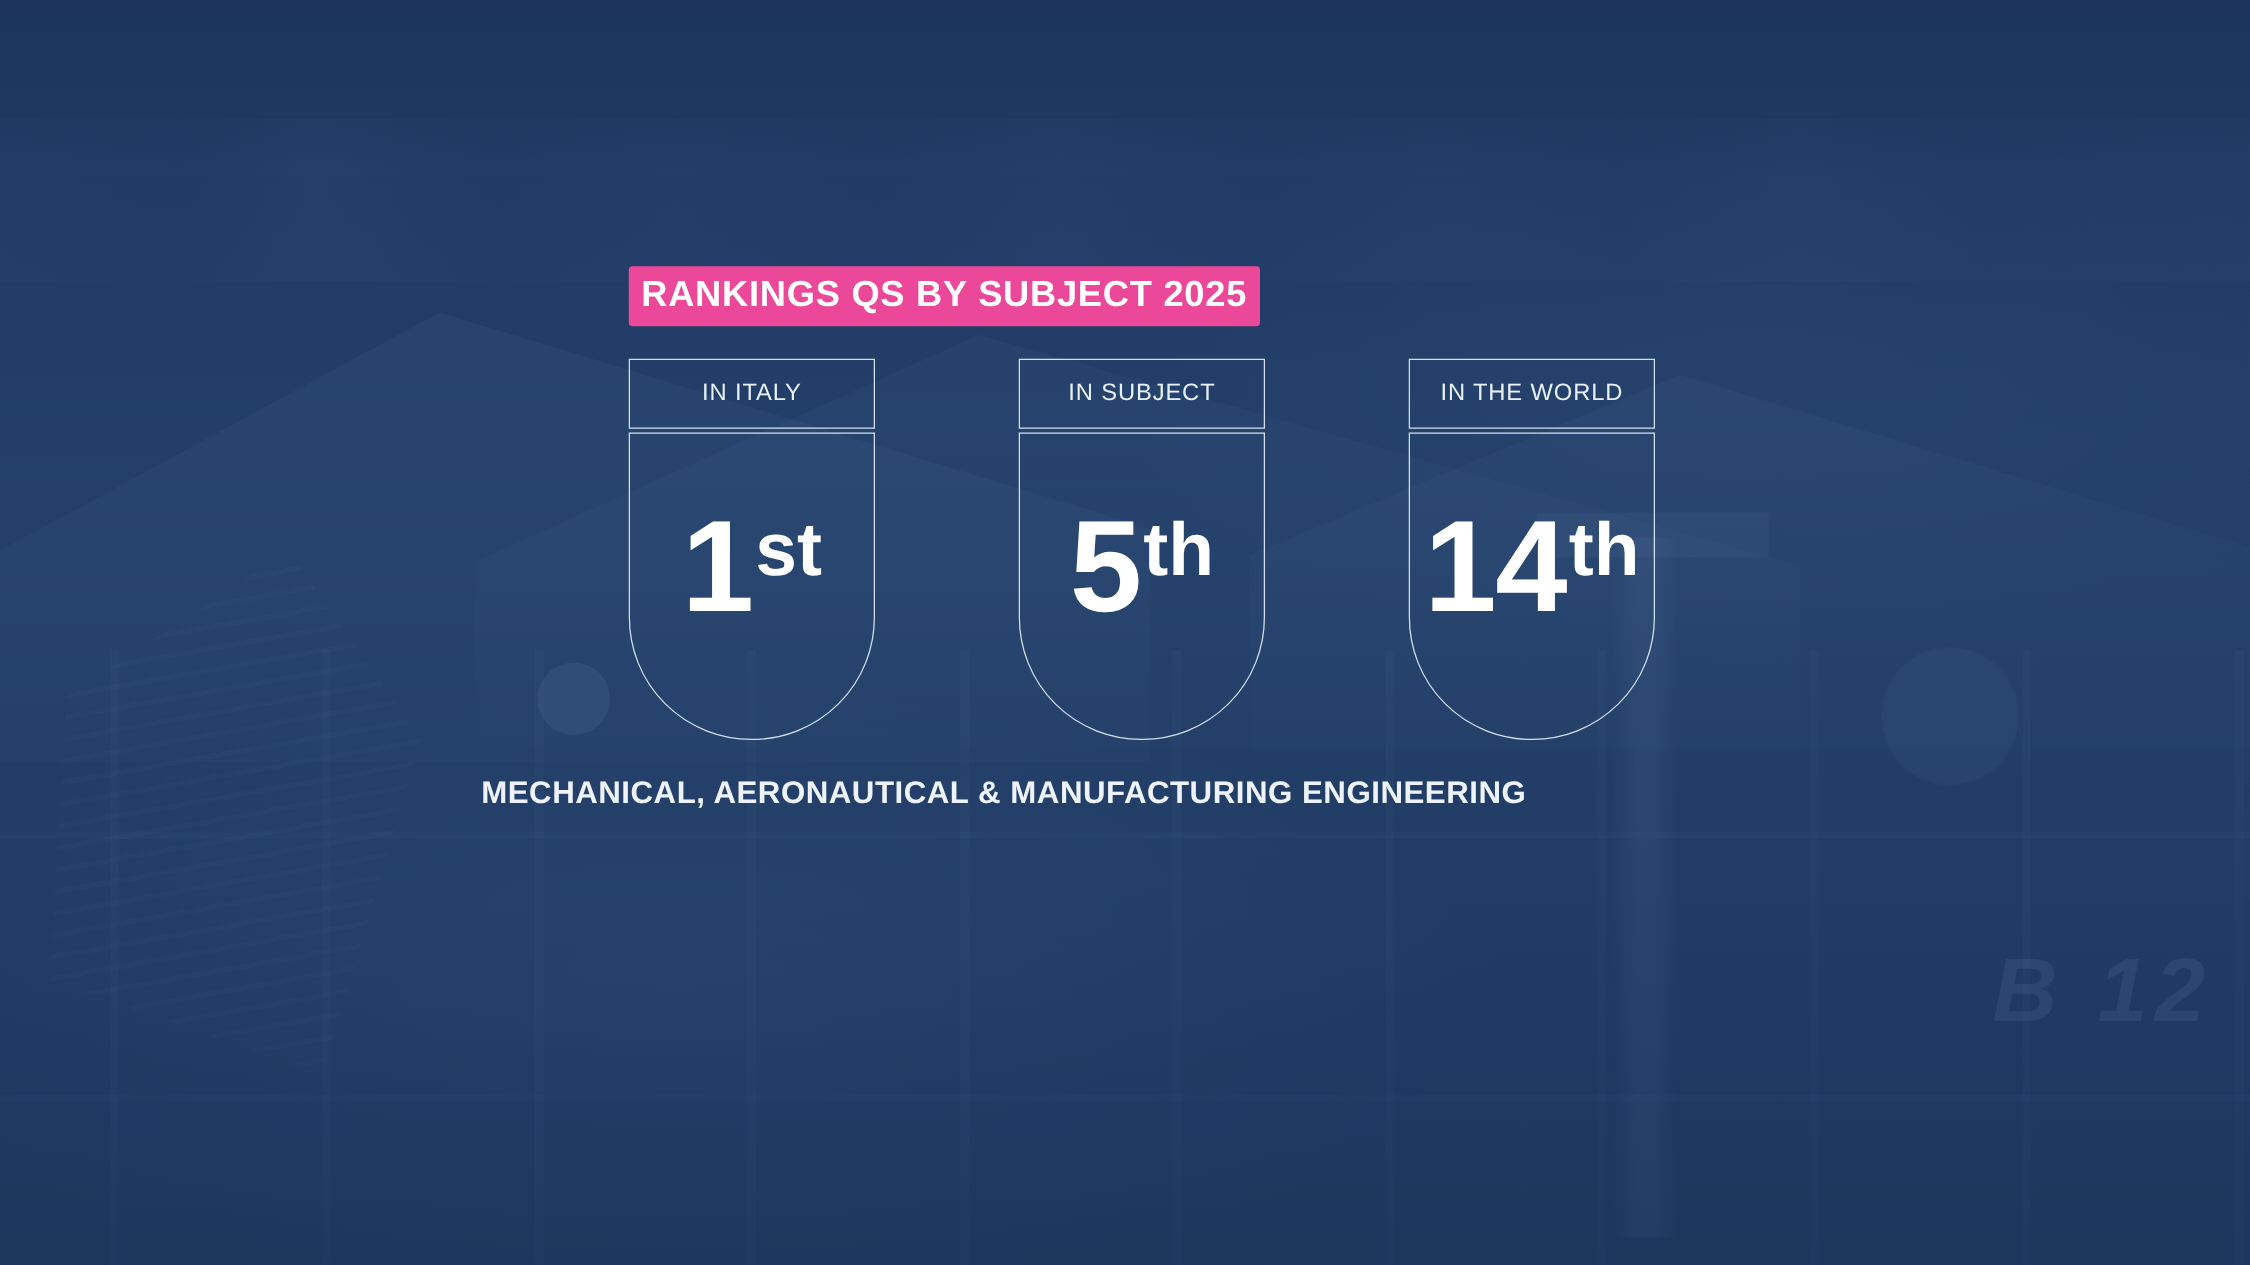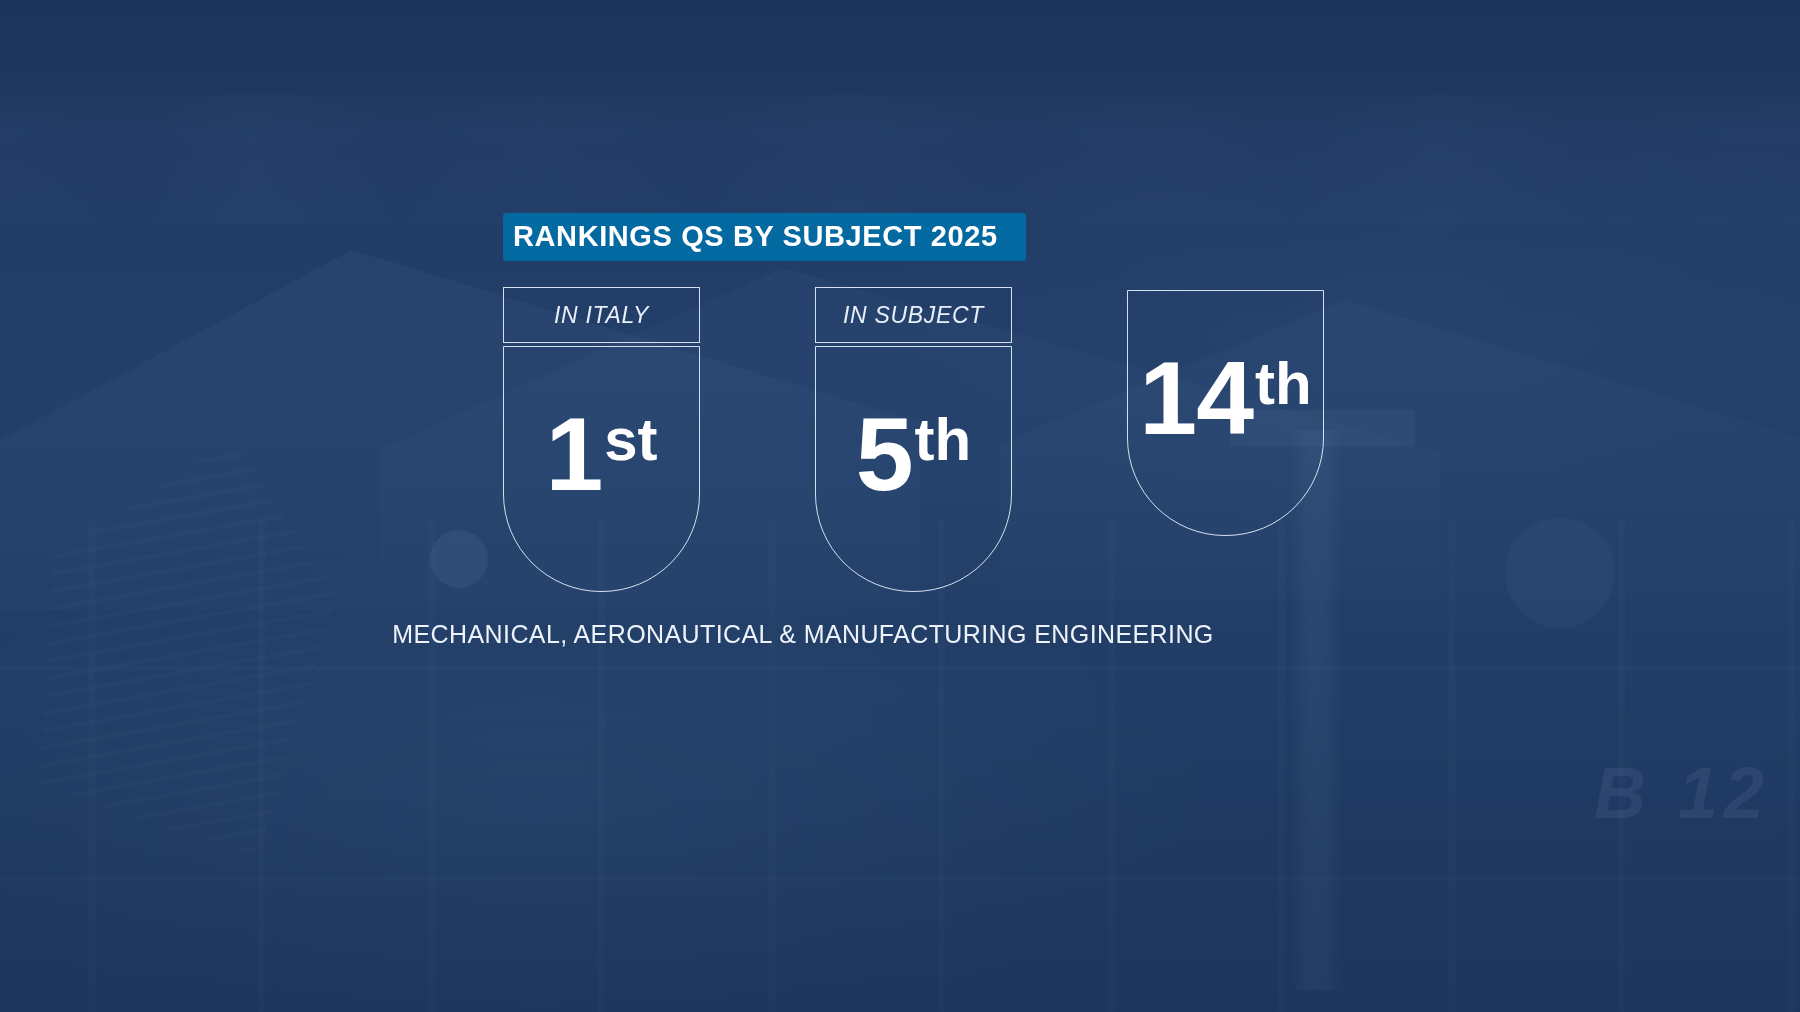--- a/index.html
+++ b/index.html
@@ -215,27 +215,27 @@
     inset: 0;
   }
 
   .title-wrap {
     position: absolute;
     left: 503px;
     top: 213px;
   }
   .title-band {
     display: inline-block;
-    background: #0369a1;
+    background: #ec4899;
     color: #ffffff;
     font-size: 29px;
     font-weight: 700;
     letter-spacing: 0.6px;
     line-height: 1;
-    padding: 9px 28px 10px 10px;
+    padding: 9px 10px 10px 10px;
     border-radius: 3px;
     white-space: nowrap;
   }
 
   .shields {
     position: absolute;
     left: 503px;
     top: 287px;
     display: flex;
     gap: 115px;
@@ -249,25 +249,24 @@
   .shield-head {
     height: 56px;
     border: 1.6px solid rgba(228,238,250,0.92);
     border-bottom: 1.6px solid rgba(228,238,250,0.92);
     display: flex;
     align-items: center;
     justify-content: center;
   }
   .shield-head-label {
     color: #e9f0fa;
-    font-size: 23px;
+    font-size: 19px;
     font-weight: 400;
     letter-spacing: 0.7px;
     white-space: nowrap;
-    font-style: italic;
   }
 
   .shield-body {
     position: relative;
     height: 246px;
     margin-top: 3px;
     border: 1.6px solid rgba(228,238,250,0.92);
     border-top: 1.6px solid rgba(228,238,250,0.92);
     border-radius: 0 0 98px 98px;
     display: flex;
@@ -294,21 +293,21 @@
     margin-left: 2px;
   }
 
   .caption {
     position: absolute;
     left: 0; right: 0;
     top: 620px;
     text-align: center;
     color: #eef3fb;
     font-size: 25px;
-    font-weight: 400;
+    font-weight: 700;
     letter-spacing: 0.4px;
   }
   .caption-inner {
     display: inline-block;
     transform: translateX(-97px);
     white-space: nowrap;
   }
 </style>
 </head>
 <body>
@@ -363,20 +362,23 @@
         </div>
         <div class="shield-body">
           <div class="rank">
             <span class="rank-number">5</span>
             <span class="rank-suffix">th</span>
           </div>
         </div>
       </div>
 
       <div class="shield">
+        <div class="shield-head">
+          <span class="shield-head-label">IN THE WORLD</span>
+        </div>
         <div class="shield-body">
           <div class="rank">
             <span class="rank-number">14</span>
             <span class="rank-suffix">th</span>
           </div>
         </div>
       </div>
 
     </div>
 

